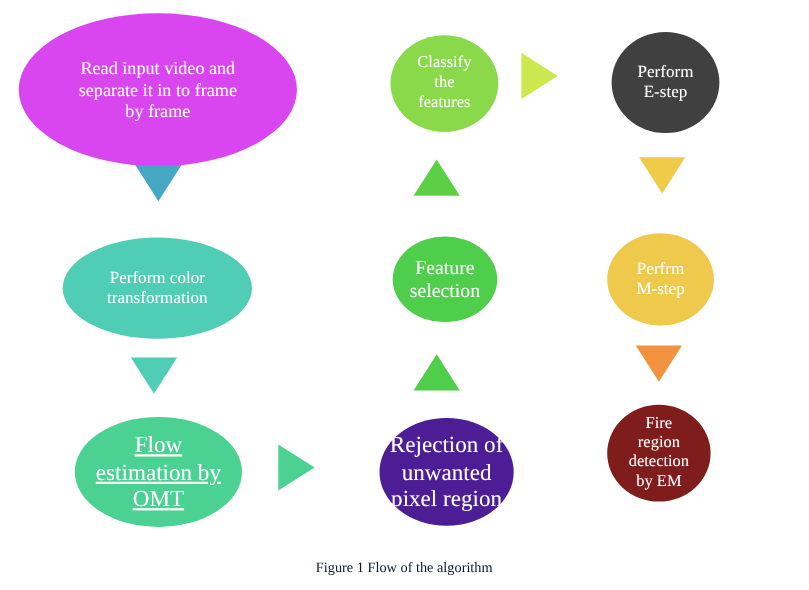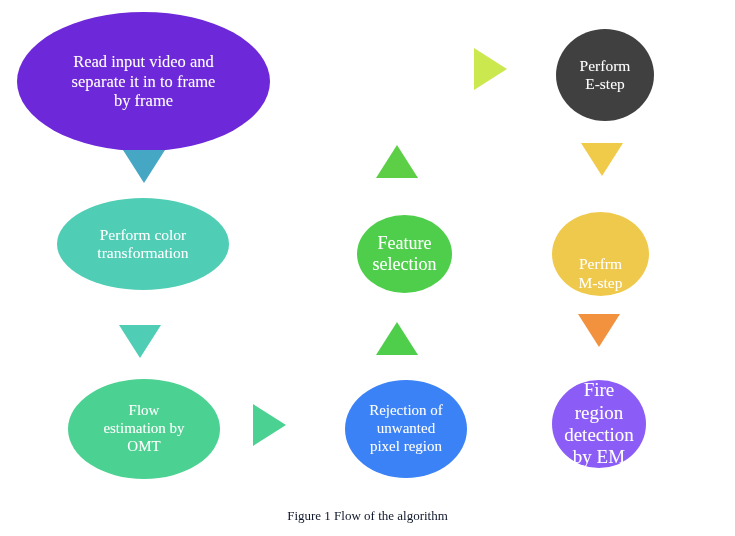--- a/index.html
+++ b/index.html
@@ -34,66 +34,66 @@
   }
   .node-label {
     display: block;
     white-space: pre-line;
     text-shadow: 0 0 1px rgba(255,255,255,0.25);
   }
 
   
   #node-read-input {
     left: 17px;  top: 12px;  width: 253px; height: 139px;
-    background: #6d28d9;
+    background: #d946ef;
     font-size: 16.5px;
     align-items: center;
   }
   #node-color-transform {
-    left: 57px;  top: 198px; width: 172px; height: 92px;
+    left: 57px;  top: 216px; width: 172px; height: 92px;
     background: #4fcdb5;
     font-size: 15.5px;
   }
   #node-flow-omt {
     left: 68px;  top: 379px; width: 152px; height: 100px;
     background: #4bd191;
-    font-size: 15px;
+    font-size: 21px;
+    text-decoration: underline;
   }
 
   #node-classify {
     left: 355px; top: 32px;  width: 98px;  height: 88px;
     background: #8ad94b;
     font-size: 15px;
   }
   #node-feature-sel {
     left: 357px; top: 215px; width: 95px;  height: 78px;
     background: #4ece4a;
     font-size: 18px;
   }
   #node-rejection {
     left: 345px; top: 380px; width: 122px; height: 98px;
-    background: #3b82f6;
-    font-size: 15px;
+    background: #4c1d95;
+    font-size: 21px;
   }
 
   #node-e-step {
     left: 556px; top: 29px;  width: 98px;  height: 92px;
     background: #404040;
     font-size: 15.5px;
   }
   #node-m-step {
     left: 552px; top: 212px; width: 97px;  height: 84px;
     background: #efc94c;
     font-size: 15.5px;
-    align-items: flex-end;
   }
   #node-fire-region {
-    left: 552px; top: 380px; width: 94px;  height: 88px;
-    background: #8b5cf6;
-    font-size: 19px;
+    left: 552px; top: 368px; width: 94px;  height: 88px;
+    background: #7f1d1d;
+    font-size: 15px;
   }
 
   
   .arrow {
     position: absolute;
     width: 0;
     height: 0;
     border-style: solid;
   }
   .arrow-down {
@@ -216,20 +216,25 @@
   <div class="arrow arrow-down" id="arrow-color-to-flow"></div>
 
   <div class="node" id="node-flow-omt">
     <span class="node-label">Flow
 estimation by
 OMT</span>
   </div>
 
   <div class="arrow arrow-right" id="arrow-flow-to-rejection"></div>
 
+  <div class="node" id="node-classify">
+    <span class="node-label">Classify
+the
+features</span>
+  </div>
 
   <div class="arrow arrow-up" id="arrow-feature-to-classify"></div>
 
   <div class="node" id="node-feature-sel">
     <span class="node-label">Feature
 selection</span>
   </div>
 
   <div class="arrow arrow-up" id="arrow-rejection-to-feature"></div>
 

